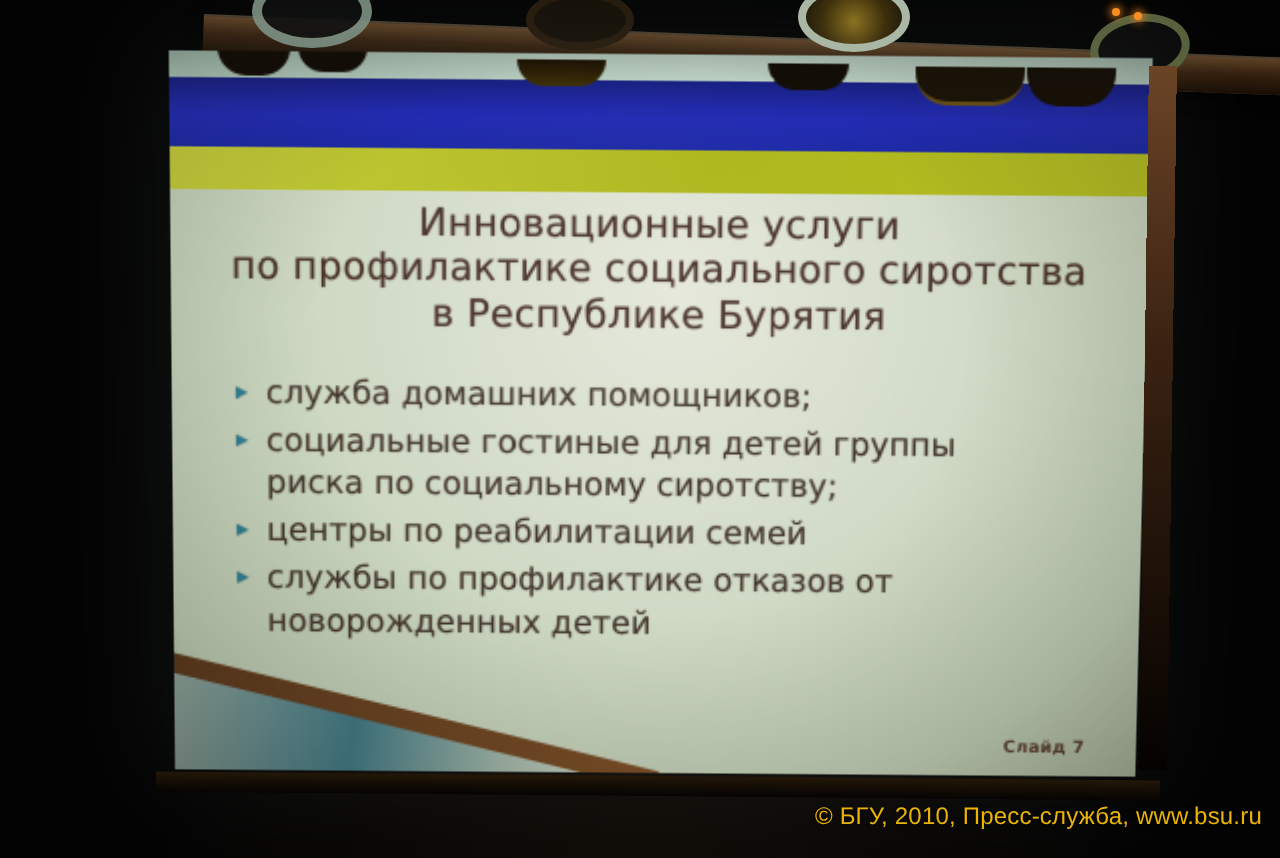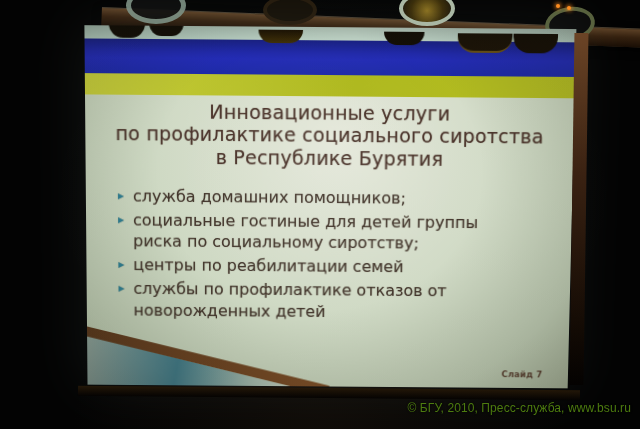--- a/index.html
+++ b/index.html
@@ -105,21 +105,21 @@
   }
   .frame-bottom {
     position:absolute; left:78px; top:388px; width:502px; height:10px;
     background:linear-gradient(180deg,#231708,#050302);
     transform:rotate(0.5deg);
   }
   
   .watermark {
     position:absolute; right:9px; top:401px;
     font-family:"Liberation Sans", sans-serif;
-    font-size:12px; color:#4d7c0f; letter-spacing:.1px;
+    font-size:12px; color:#eab308; letter-spacing:.1px;
     text-shadow:0 0 2px rgba(0,0,0,.9);
   }
 </style>
 </head>
 <body>
 
 <div class="scene">
   <div class="ambient"></div>
 
   <div class="truss"></div>

